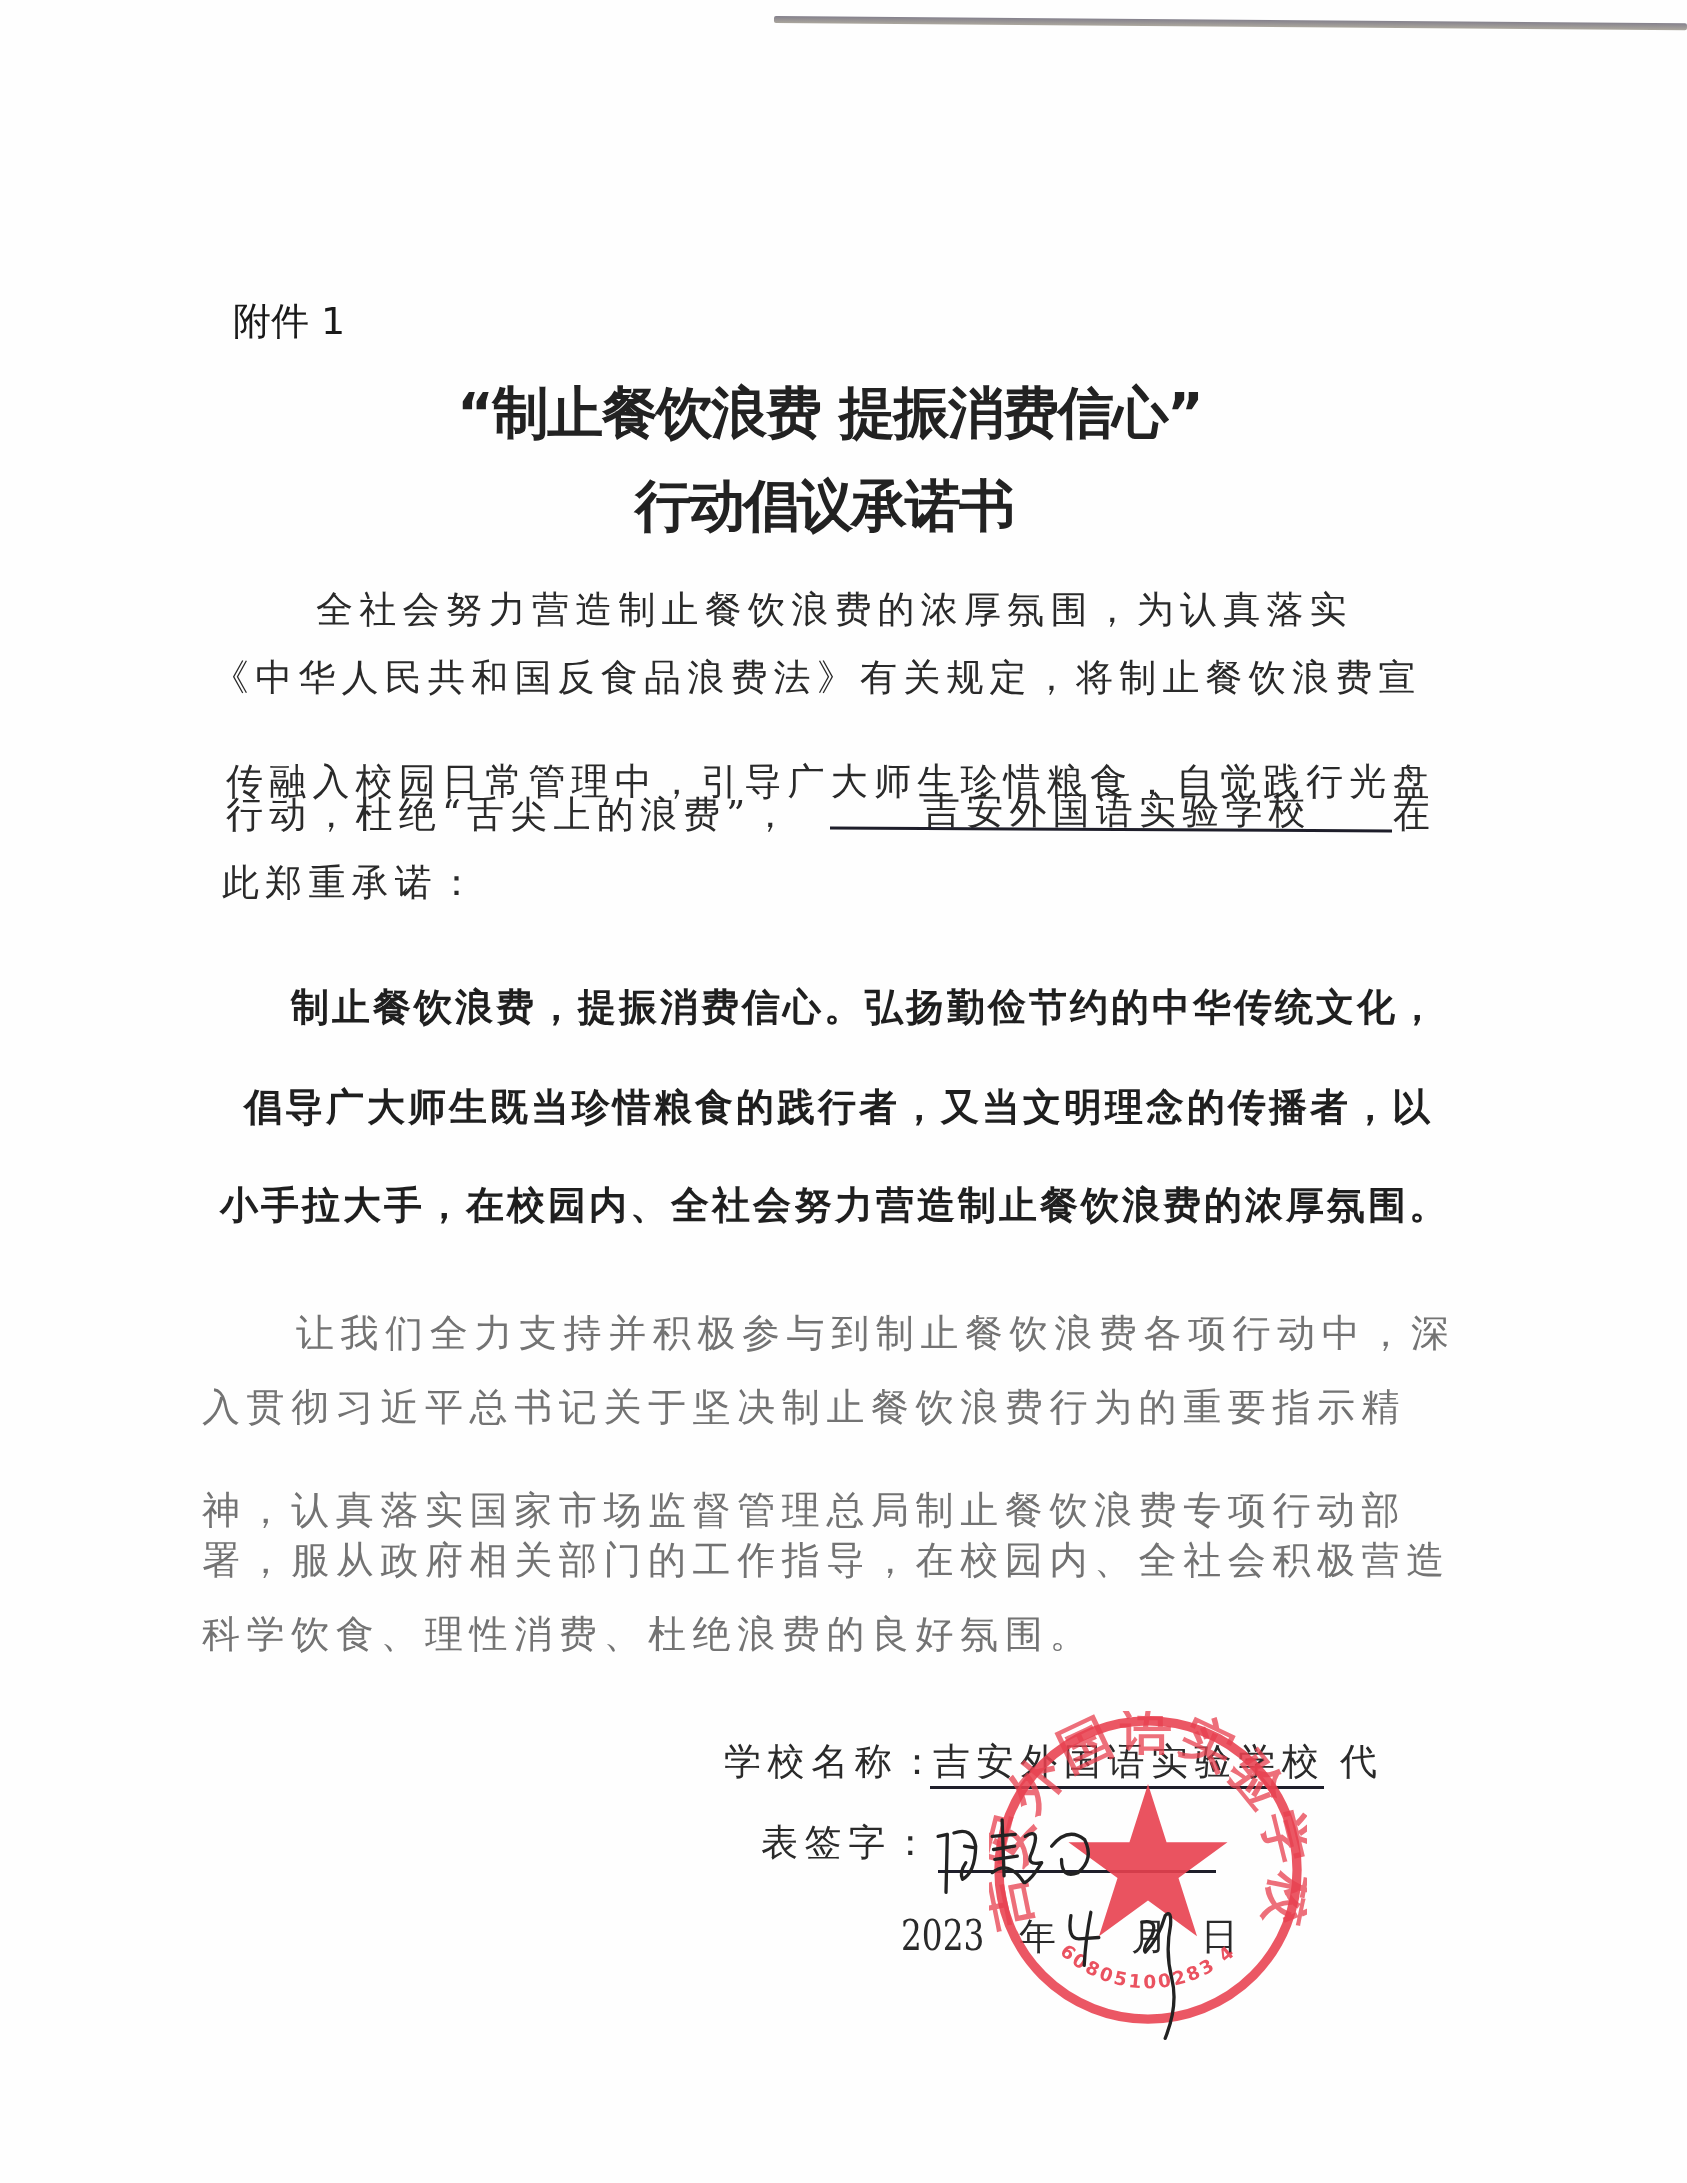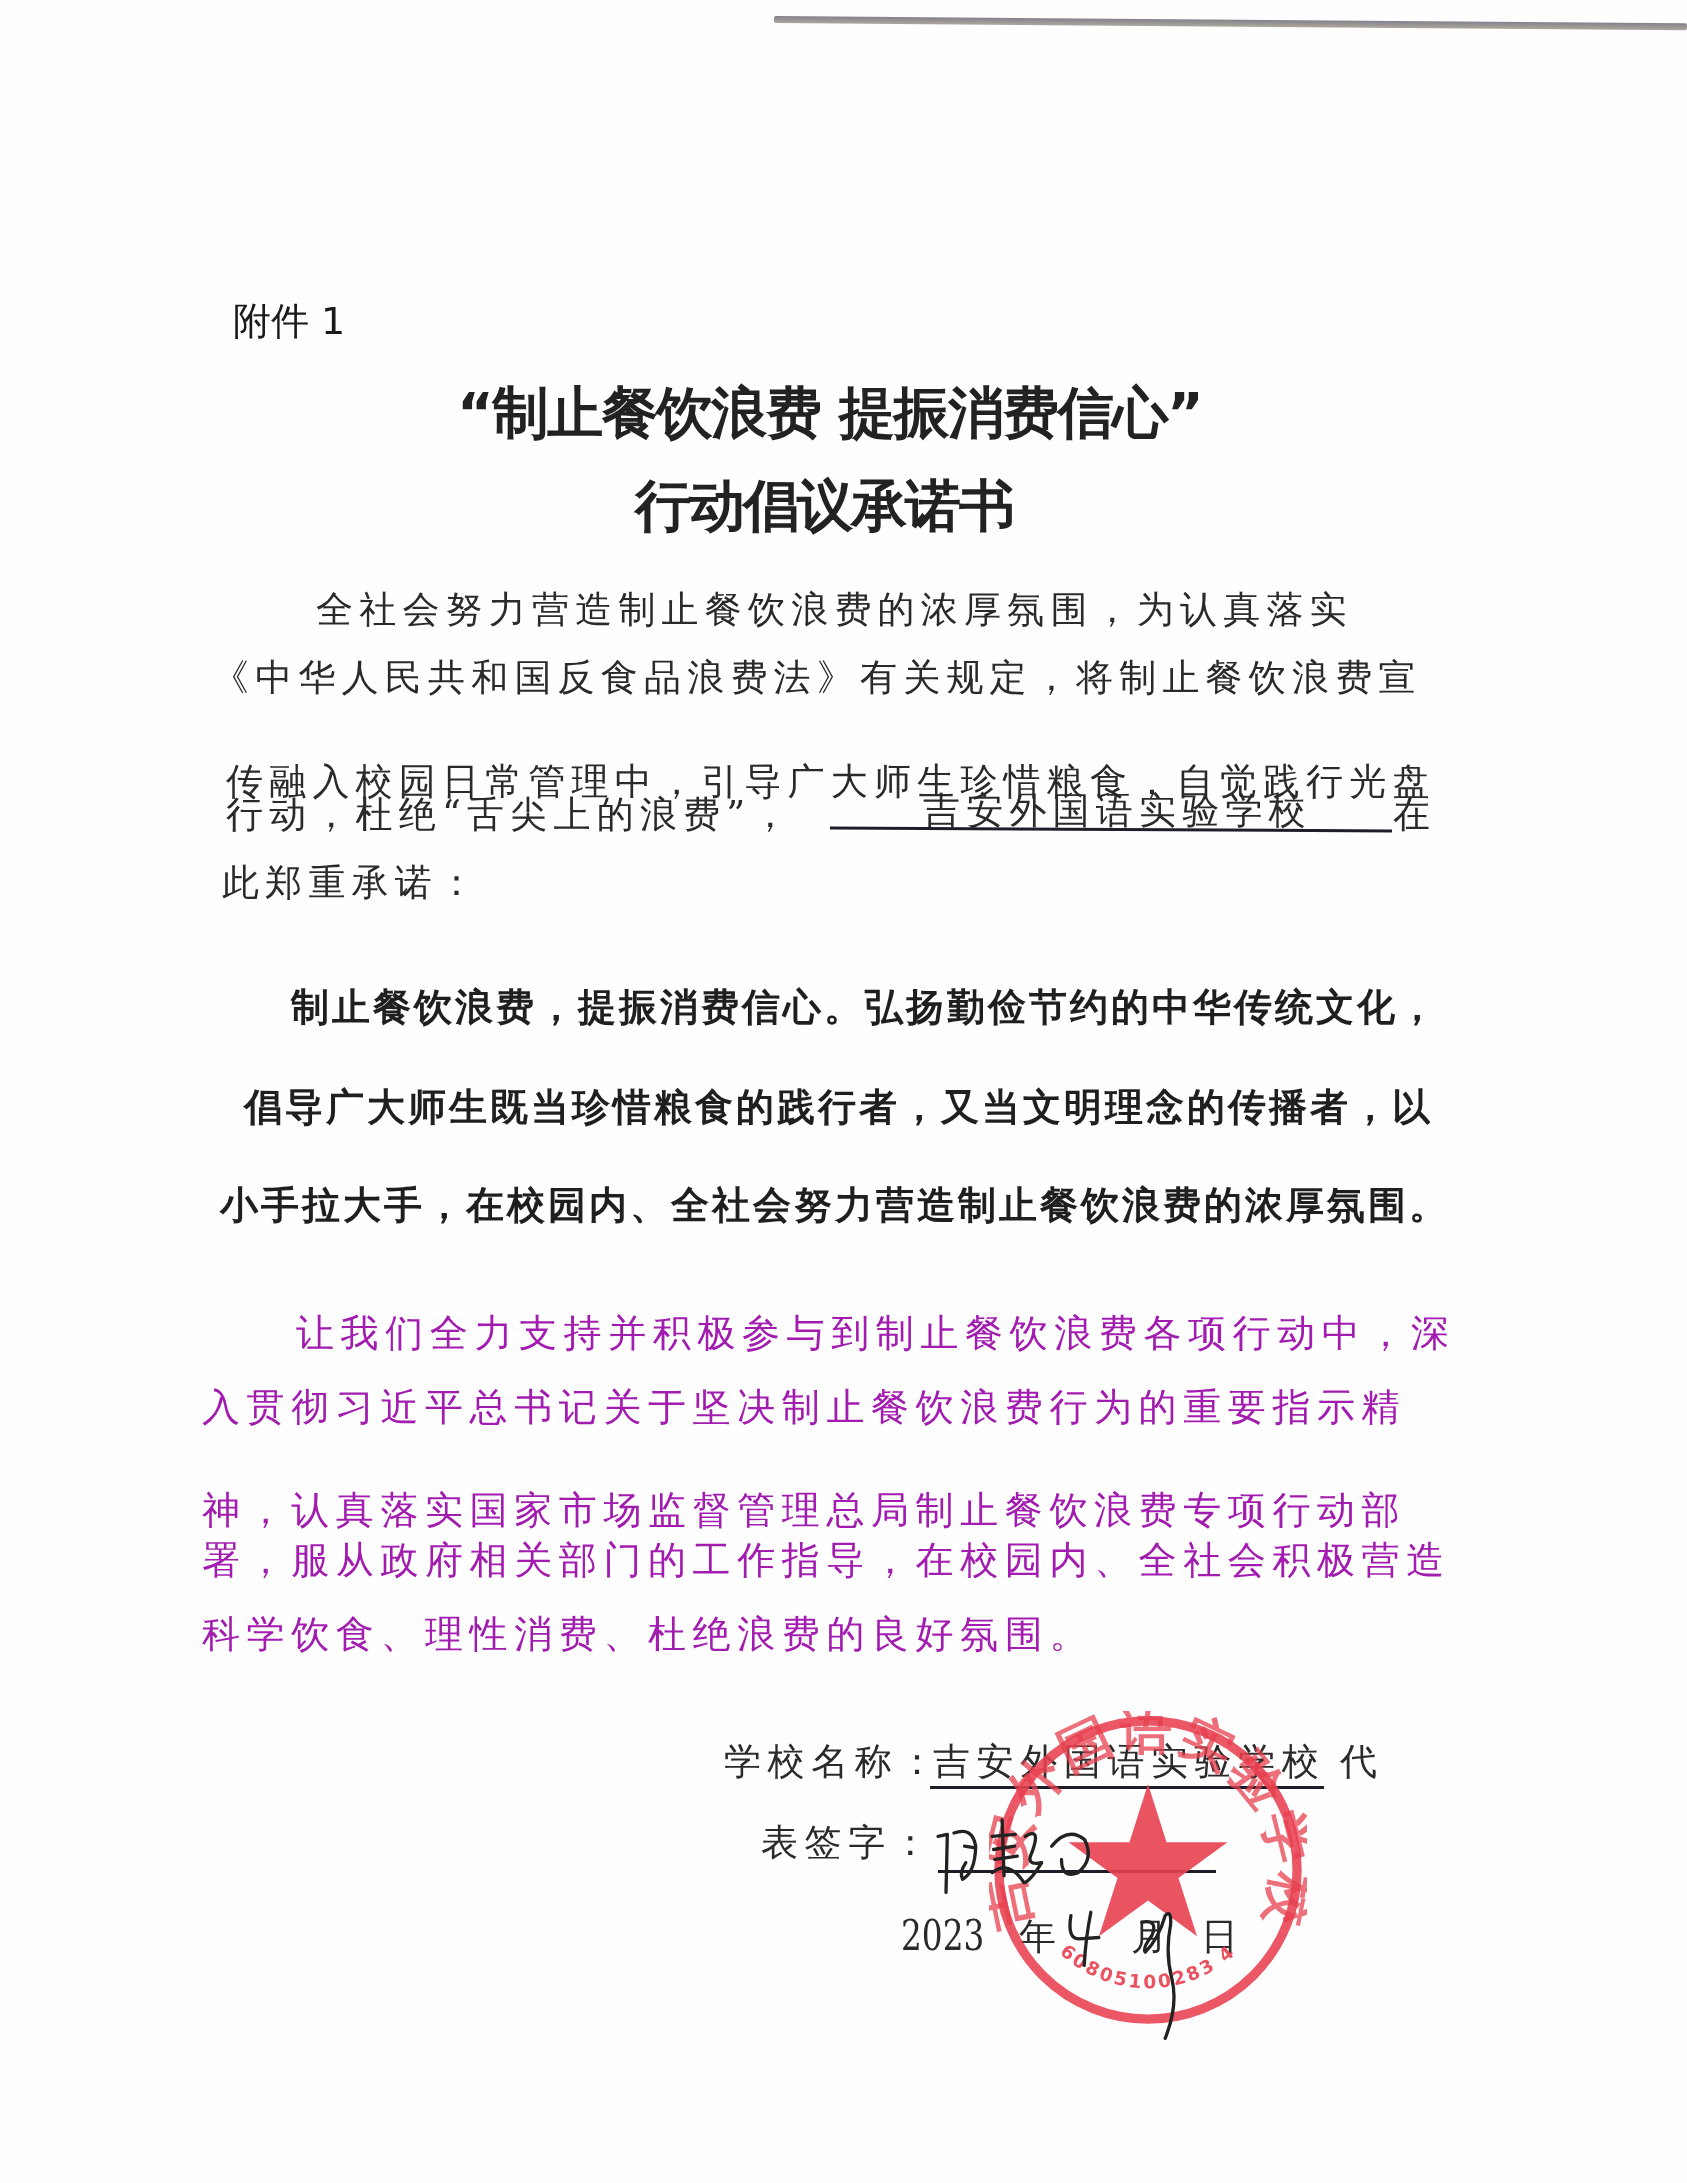--- a/index.html
+++ b/index.html
@@ -7,21 +7,21 @@
   .page { position:absolute; left:0; top:0; width:1687px; height:2183px; background:#fefefe; }
   .scan-edge { position:absolute; left:774px; top:16px; width:913px; height:6.6px; background:linear-gradient(to bottom, #6e6a78, #9c978c); transform:rotate(0.45deg); transform-origin:left center; opacity:.85; border-radius:2px; }
   .abs { position:absolute; white-space:nowrap; color:#1a1a1a; }
   .sans { font-family:"DejaVu Sans", "Liberation Sans", sans-serif; }
   .serif { font-family:"DejaVu Serif", "Liberation Serif", serif; }
   .attach { left:233px; top:299px; font-size:38px; line-height:44px; }
   .title1 { left:457px; top:380px; font-size:56px; line-height:66px; letter-spacing:-1.3px; font-weight:bold; color:#222; }
   .title2 { left:635px; top:473px; font-size:56px; line-height:66px; letter-spacing:-2px; font-weight:bold; color:#222; }
   .p1 { font-size:37px; line-height:44px; letter-spacing:6.2px; color:#2a2a2a; }
   .p2 { font-size:38px; line-height:46px; letter-spacing:3px; color:#1f1f1f; font-weight:bold; }
-  .p3 { font-size:38px; line-height:44px; letter-spacing:6.6px; color:#a21caf; }
+  .p3 { font-size:38px; line-height:44px; letter-spacing:6.6px; color:#737373; }
   .underline { position:absolute; height:2.6px; background:#1e1e2a; }
   .sig { font-size:37px; line-height:44px; letter-spacing:6.6px; color:#2a2a2a; }
   .stamp { position:absolute; left:989px; top:1711px; width:318px; height:318px; pointer-events:none; }
   .handwriting { position:absolute; pointer-events:none; }
 </style>
 </head>
 <body>
 
 <div class="page">
   <div class="scan-edge"></div>

